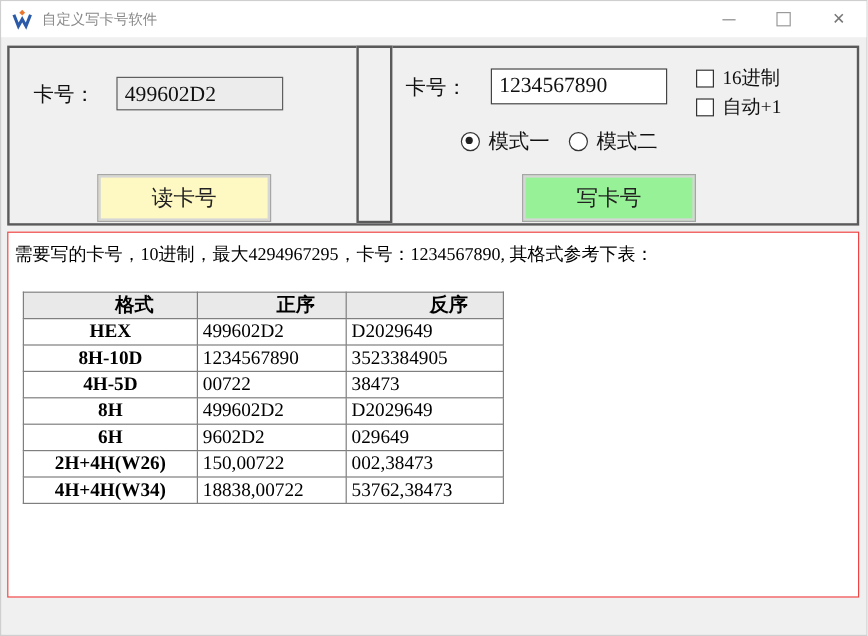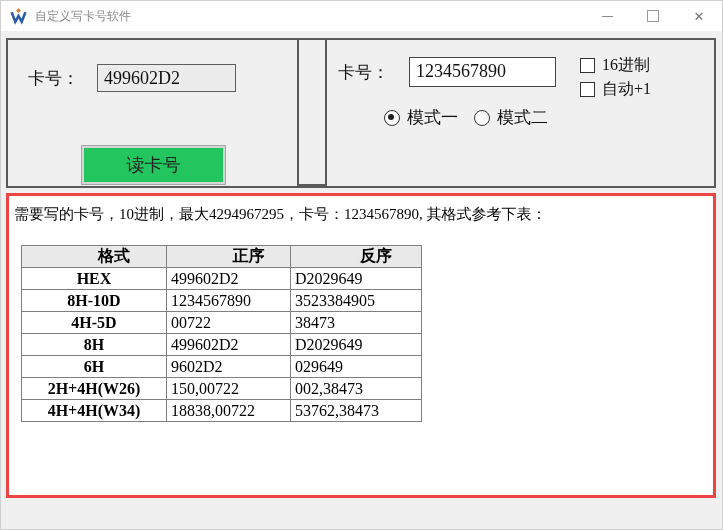--- a/index.html
+++ b/index.html
@@ -61,21 +61,21 @@
     width:14px;height:14px;border:1px solid #333;border-radius:50%;background:#fff;
     display:inline-block;margin-right:7px;flex:0 0 auto;position:relative;
   }
   .radio.on::after{
     content:"";position:absolute;left:3px;top:3px;width:6px;height:6px;
     border-radius:50%;background:#222;
   }
   
   .bottom-panel{
     position:absolute;left:5px;top:192px;width:710px;height:305px;
-    border:3px solid #ef4444;background:#ffffff;box-sizing:border-box;
+    border:1px solid #ef4444;background:#ffffff;box-sizing:border-box;
   }
   .info-line{position:absolute;left:5px;top:9px;font-size:15px;color:#000;}
   table.fmt{
     position:absolute;left:12px;top:49px;border-collapse:collapse;
     font-size:16px;color:#000;
   }
   table.fmt th,table.fmt td{
     border:1px solid #7f7f7f;height:22px;padding:0 4px;box-sizing:border-box;
   }
   table.fmt th{background:#e9e9e9;font-weight:bold;text-align:center;padding-left:44px;}
@@ -106,21 +106,21 @@
     <div class="win-btn">
         <span>✕</span>
       </div>
   </div>
 
   <div class="top-panel">
     <div class="divider-box"></div>
 
     <div class="lbl" style="left:20px;top:27px;">卡号：</div>
     <div class="field read">499602D2</div>
-    <div class="big-btn btn-read" style="background: #22c55e;">读卡号</div>
+    <div class="big-btn btn-read" style="background: #fef9c3;">读卡号</div>
 
     <div class="lbl" style="left:330px;top:21px;">卡号：</div>
     <div class="field write">1234567890</div>
 
     <div class="chk-row" style="left:572px;top:15px;justify-content:space-between;">
       <span class="chk"></span>
       <span>16进制</span>
     </div>
     <div class="chk-row" style="left:572px;top:39px;">
       <span class="chk"></span>
@@ -129,20 +129,21 @@
 
     <div class="chk-row" style="left:376px;top:66px;font-size:17px;">
       <span class="radio on"></span>
       <span>模式一</span>
     </div>
     <div class="chk-row" style="left:466px;top:66px;font-size:17px;">
       <span class="radio"></span>
       <span>模式二</span>
     </div>
 
+    <div class="big-btn btn-write" style="background: rgb(151, 242, 151);">写卡号</div>
   </div>
 
   <div class="bottom-panel">
     <div class="info-line">需要写的卡号，10进制，最大4294967295，卡号：1234567890, 其格式参考下表：</div>
     <table class="fmt">
       <thead>
         <tr>
           <th class="h0">格式</th>
           <th class="h1">正序</th>
           <th class="h2">反序</th>

